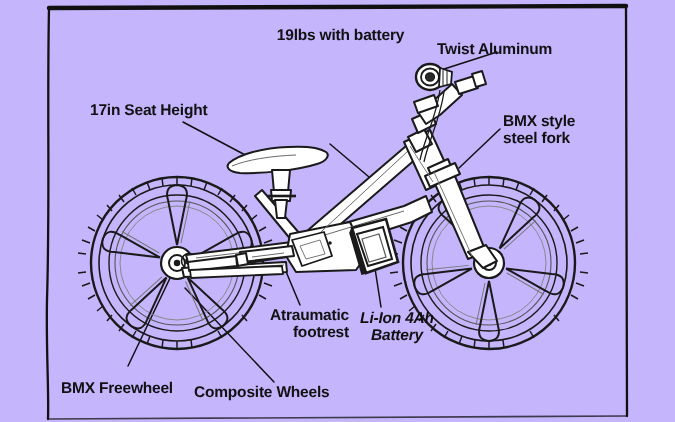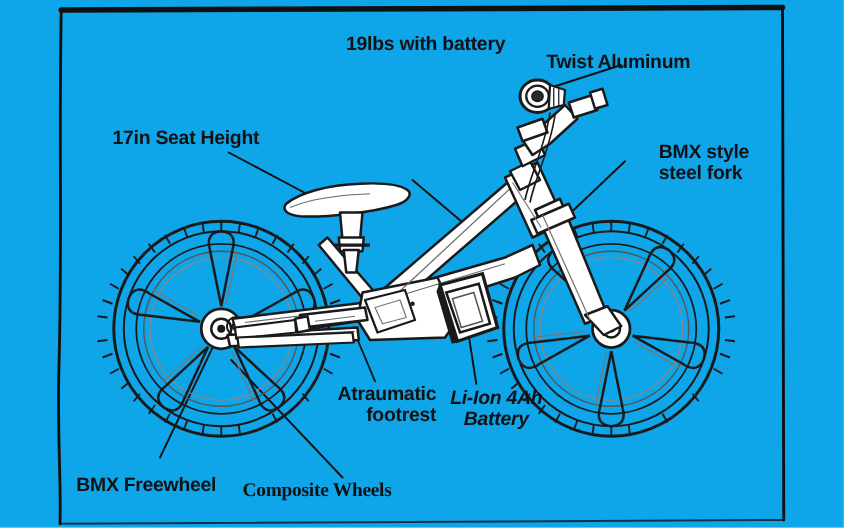--- a/index.html
+++ b/index.html
@@ -11,21 +11,21 @@
   body {
     width: 675px;
     height: 422px;
     overflow: hidden;
     font-family: "Liberation Sans", sans-serif;
   }
   #stage {
     position: relative;
     width: 675px;
     height: 422px;
-    background: #0ea5e9;
+    background: #c4b5fd;
   }
   #diagram-svg {
     position: absolute;
     left: 0;
     top: 0;
     width: 675px;
     height: 422px;
   }
   .callout {
     position: absolute;
@@ -39,25 +39,25 @@
     text-rendering: geometricPrecision;
   }
   .callout.center { text-align: center; }
   .callout.left   { text-align: left; }
 
   
   #label-weight       { left: 253px; top: 27px;  width: 175px; }
   #label-throttle     { left: 437px; top: 41px;  width: 140px; }
   #label-seat-height  { left: 90px;  top: 102px; width: 155px; }
   #label-frame        { left: 261px; top: 121px; width: 155px; }
-  #label-fork         { left: 527px; top: 113px; width: 110px; }
+  #label-fork         { left: 503px; top: 113px; width: 110px; }
   #label-footrest     { left: 239px; top: 307px; width: 110px; text-align: right; }
   #label-battery      { left: 343px; top: 310px; width: 108px; font-style: italic; }
   #label-freewheel    { left: 61px;  top: 380px; width: 145px; }
-  #label-wheels       { left: 194px; top: 384px; width: 165px; font-family: Liberation Serif, serif; }
+  #label-wheels       { left: 194px; top: 384px; width: 165px; }
   #label-tires        { left: 416px; top: 365px; width: 190px; }
 </style>
 </head>
 <body>
 
 <div id="stage">
 
   <svg id="diagram-svg" viewBox="0 0 675 422" xmlns="http://www.w3.org/2000/svg">
 
     <g fill="none" stroke="#111111" stroke-linecap="round" stroke-linejoin="round">

